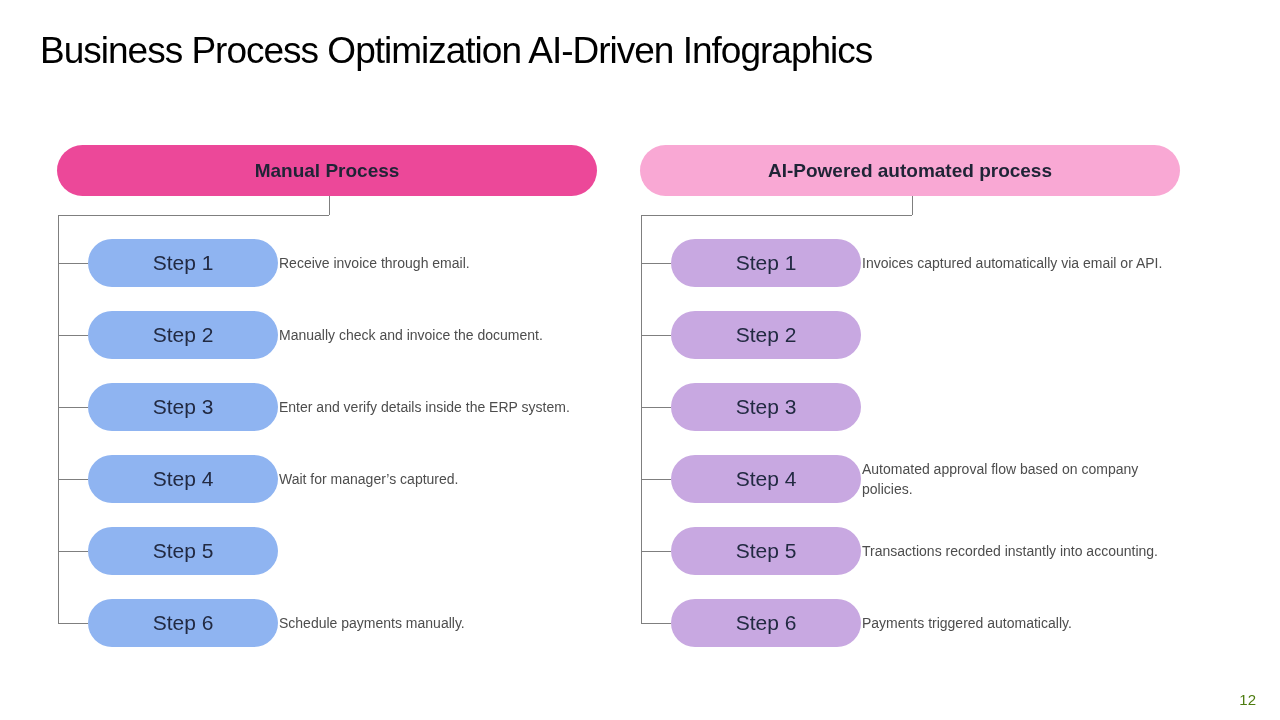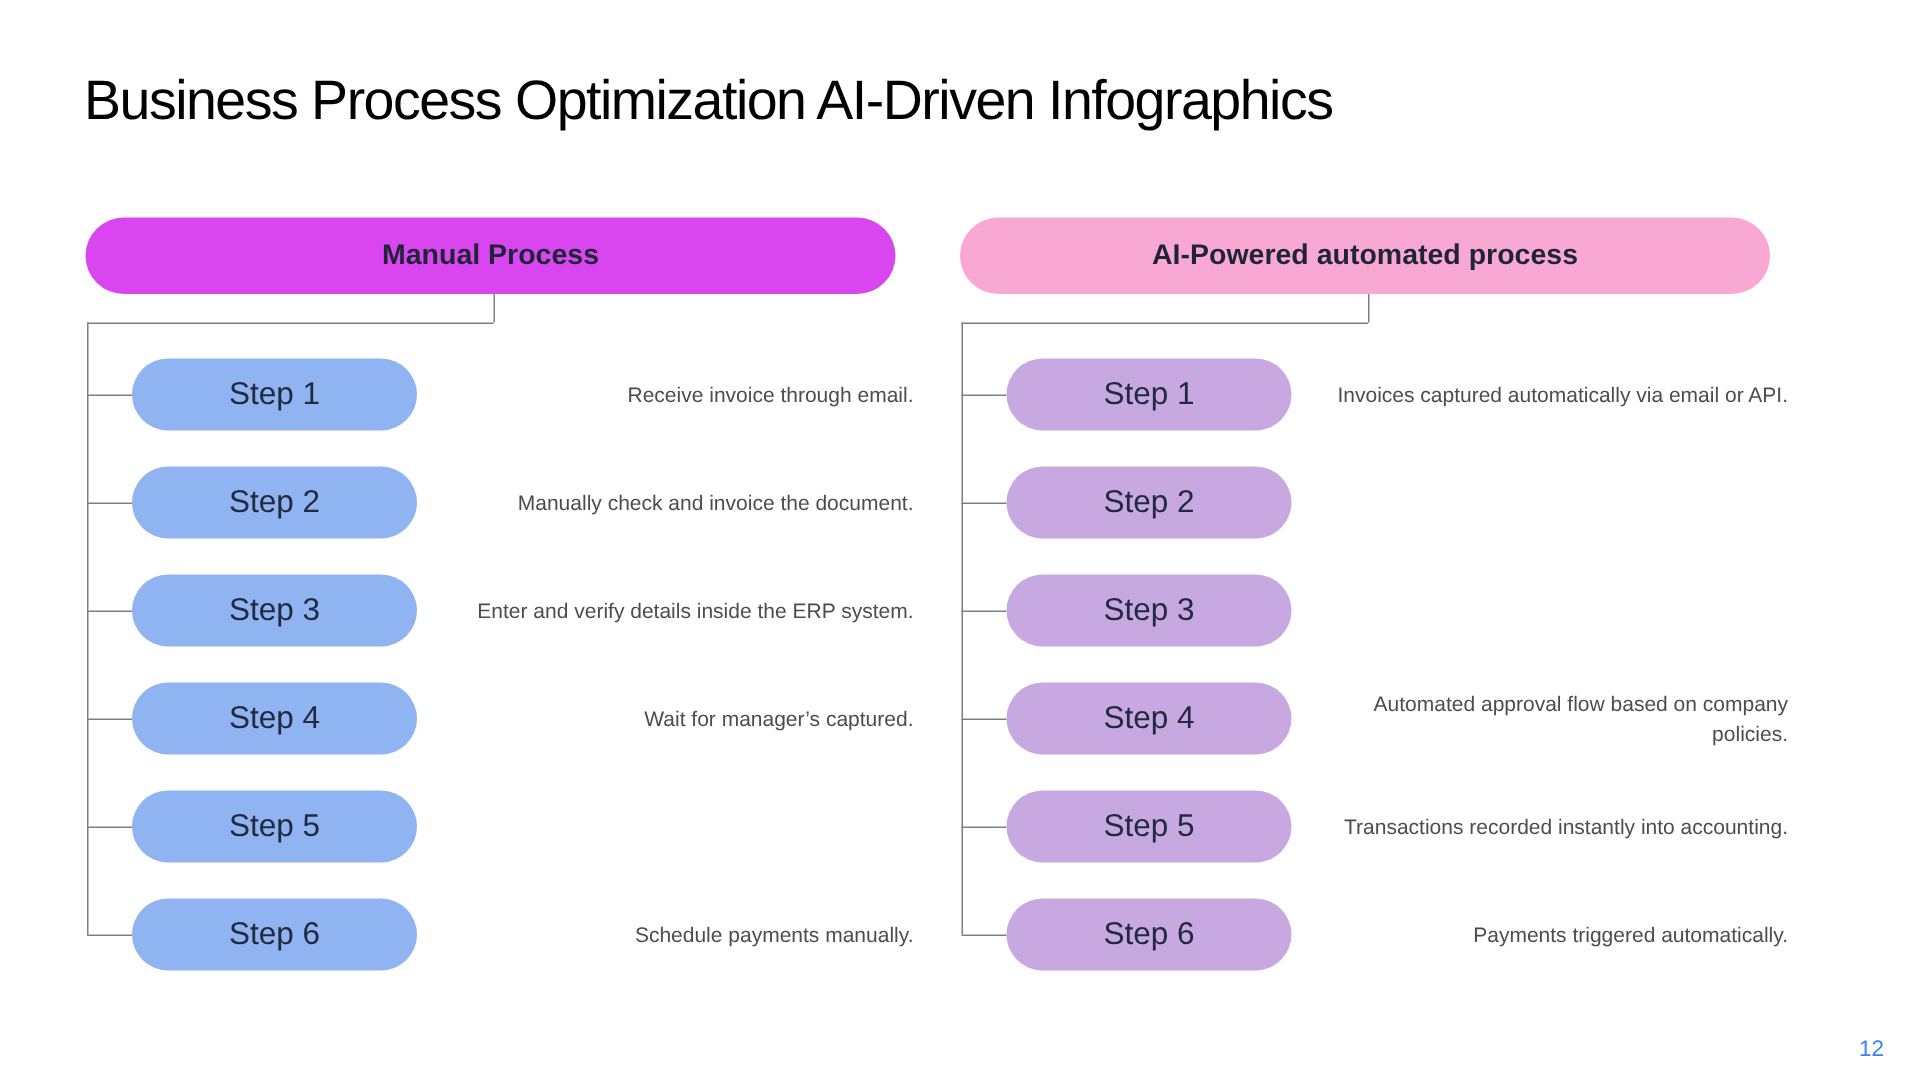--- a/index.html
+++ b/index.html
@@ -8,21 +8,21 @@
     width: 1280px;
     height: 720px;
     background: #ffffff;
     overflow: hidden;
     font-family: "Liberation Sans", sans-serif;
   }
   .slide-title {
     position: absolute;
     left: 40px;
     top: 30px;
-    margin: 16px;
+    margin: 0;
     font-size: 37px;
     font-weight: 500;
     letter-spacing: -1px;
     color: #000000;
     white-space: nowrap;
   }
   .process-column {
     position: absolute;
     top: 145px;
     width: 540px;
@@ -61,21 +61,20 @@
     left: 1px; top: 70px;
     width: 1px; height: 408px;
     background: #7f7f7f;
   }
   .steps {
     position: absolute;
     left: 1px; top: 94px;
     display: flex;
     flex-direction: column;
     gap: 24px;
-    text-align: right;
   }
   .step-row {
     display: flex;
     align-items: center;
     height: 48px;
   }
   .step-stub {
     width: 30px;
     height: 1px;
     background: #7f7f7f;
@@ -101,32 +100,32 @@
     font-size: 14px;
     line-height: 20px;
     color: #4d4d4d;
     white-space: pre-line;
   }
   .page-number {
     position: absolute;
     right: 24px;
     top: 691px;
     font-size: 15px;
-    color: #3b82f6;
+    color: #4d7c0f;
   }
 </style>
 </head>
 <body>
 
 <div class="slide">
 
   <h1 class="slide-title">Business Process Optimization AI-Driven Infographics</h1>
 
   <section class="process-column col-manual">
-    <div class="header-pill" style="background: #d946ef;">Manual Process</div>
+    <div class="header-pill" style="background: #ec4899;">Manual Process</div>
     <div class="connector-drop"></div>
     <div class="connector-h"></div>
     <div class="connector-v"></div>
     <div class="steps">
   <div class="step-row">
     <div class="step-stub"></div>
     <div class="step-pill" style="background: rgb(143, 180, 241);">
       <span class="step-label">Step 1</span>
     </div>
     <div class="step-desc">Receive invoice through email.</div>

